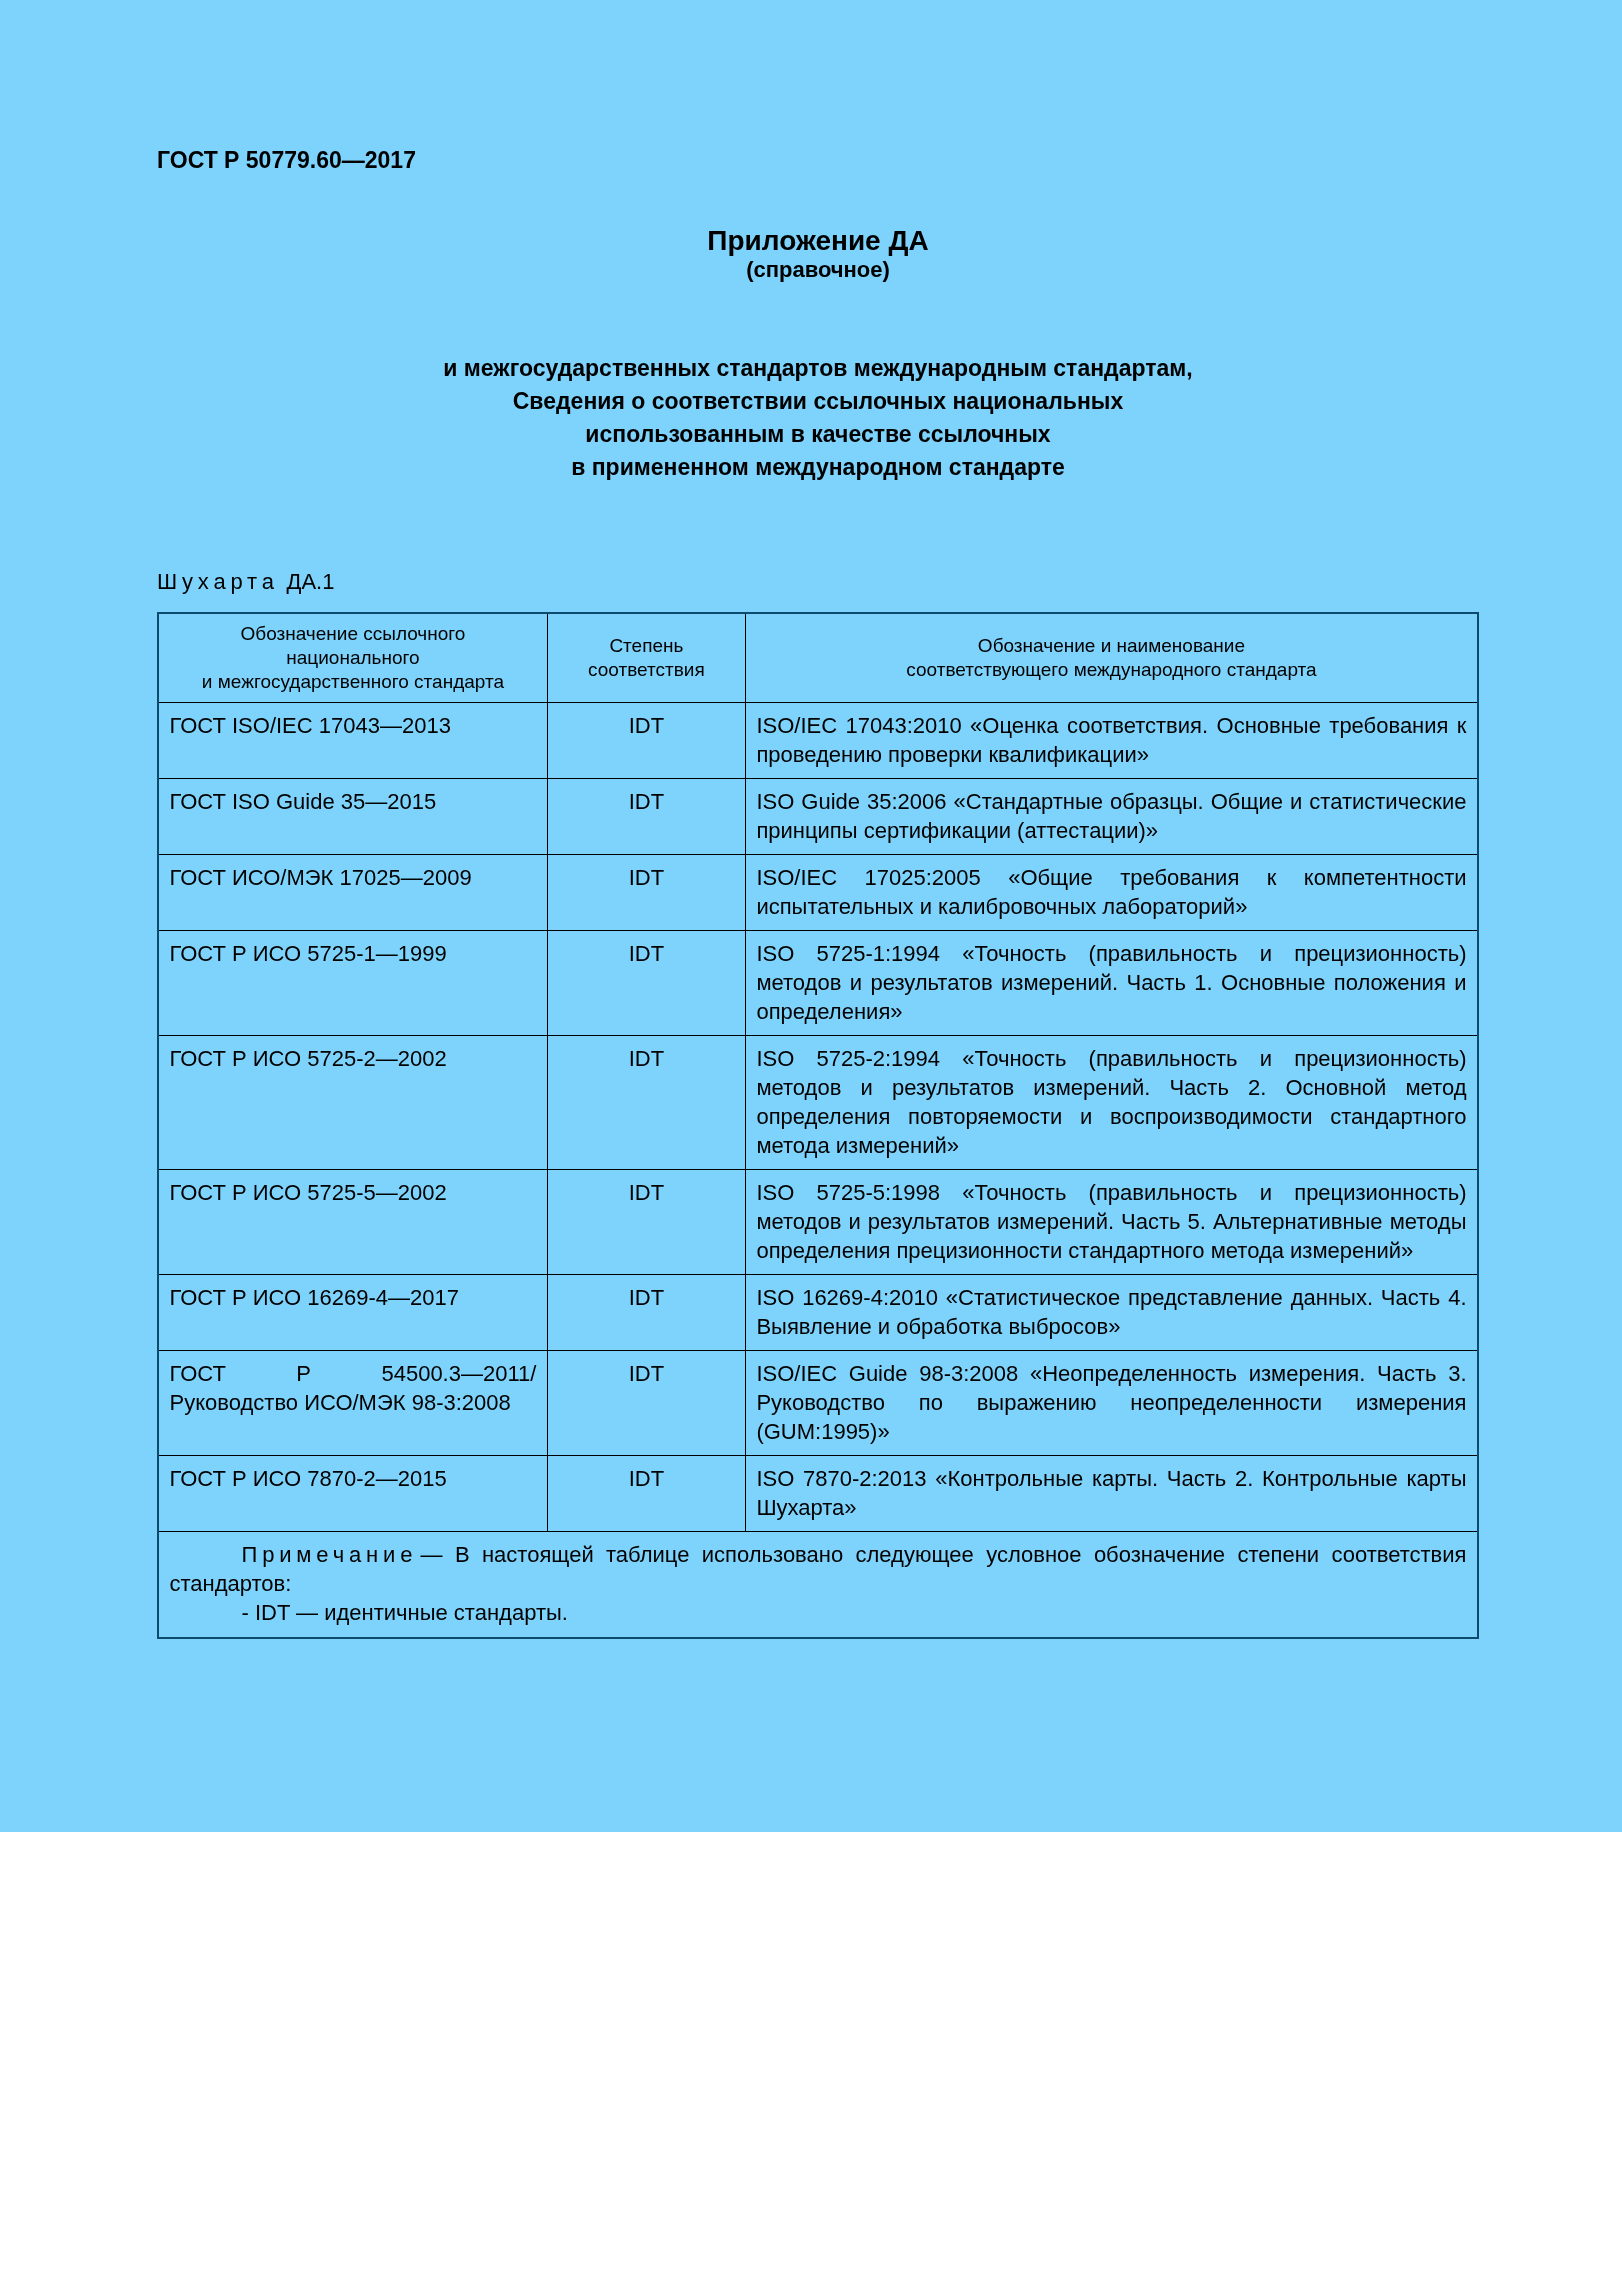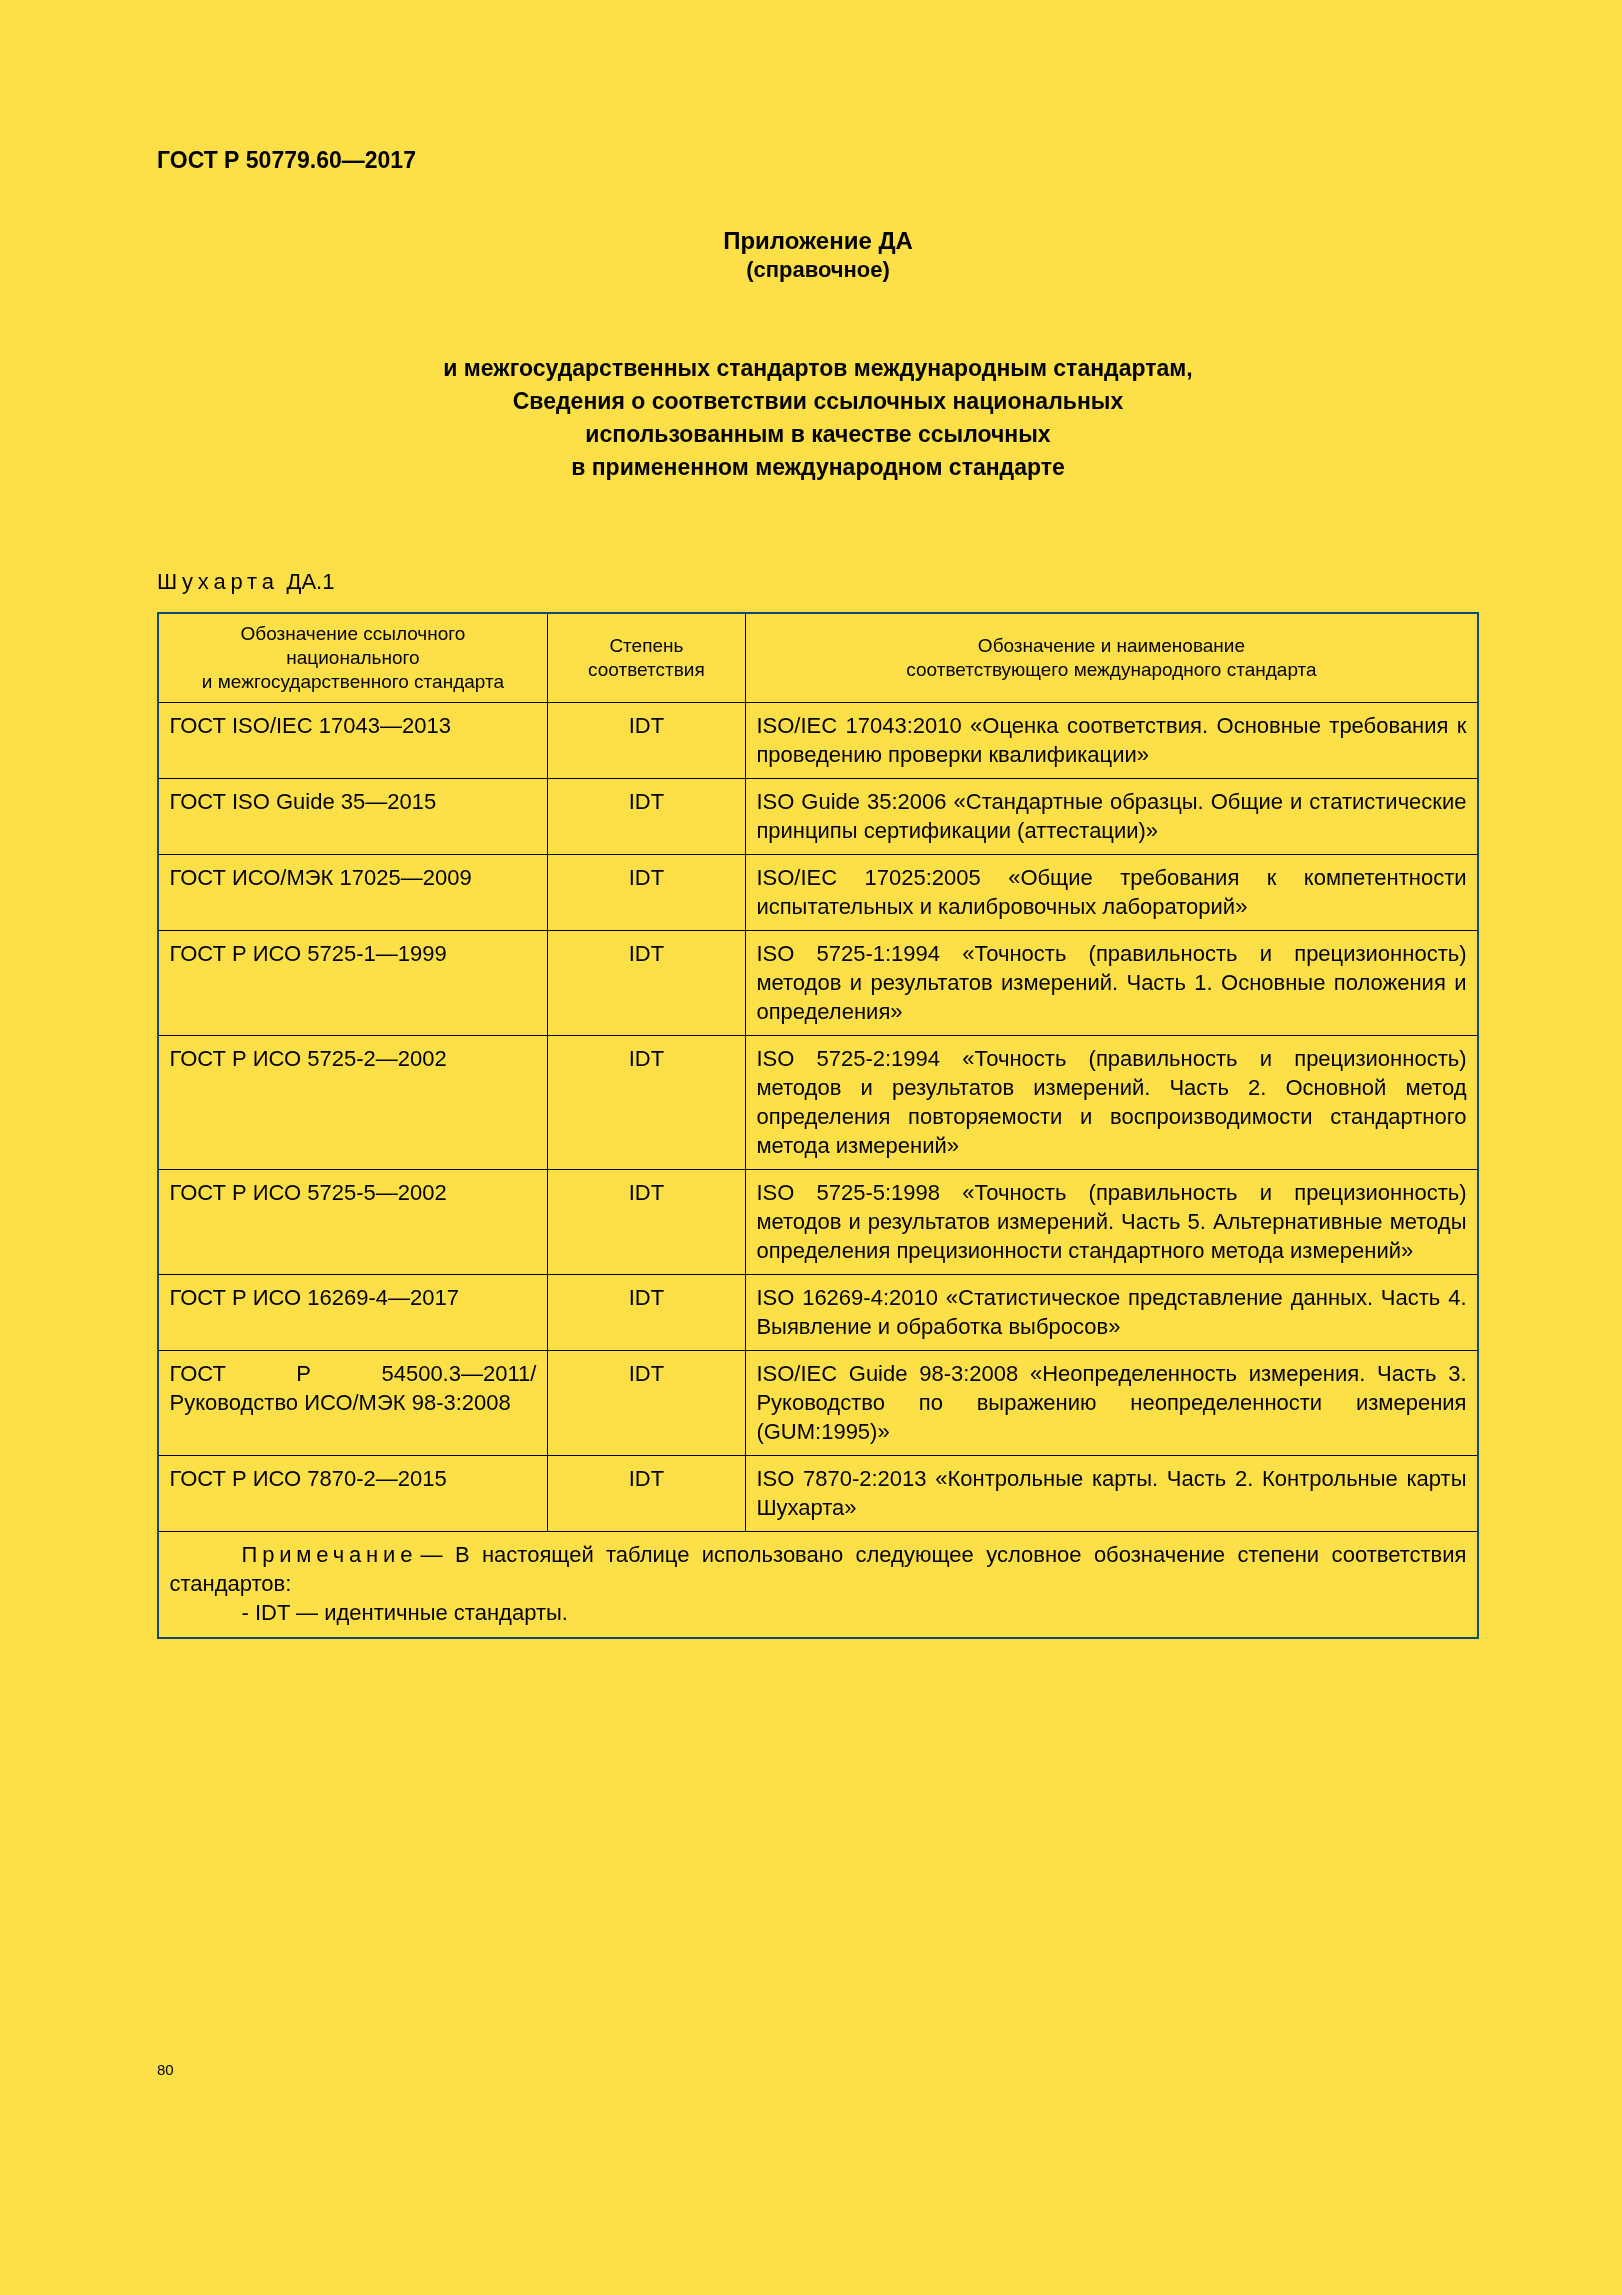--- a/index.html
+++ b/index.html
@@ -3,41 +3,41 @@
 <meta charset="utf-8">
 <style>
   html, body {
     margin: 0;
     padding: 0;
     background: #ffffff;
   }
   .page {
     position: relative;
     width: 1623px;
-    height: 2295px;
-    background: #fde047;
+    height: 1832px;
+    background: #7dd3fc;
     color: #000000;
     font-family: "Liberation Sans", sans-serif;
     overflow: hidden;
   }
   .content {
     position: absolute;
     left: 157px;
     top: 147px;
     width: 1322px;
   }
   .doc-header {
     font-size: 23px;
     font-weight: bold;
     text-align: left;
   }
   .appendix-label {
     margin-top: 52px;
     text-align: center;
-    font-size: 24px;
+    font-size: 28px;
     font-weight: bold;
     line-height: 29px;
   }
   .appendix-type {
     text-align: center;
     font-size: 22px;
     font-weight: bold;
     line-height: 29px;
   }
   .doc-title {

